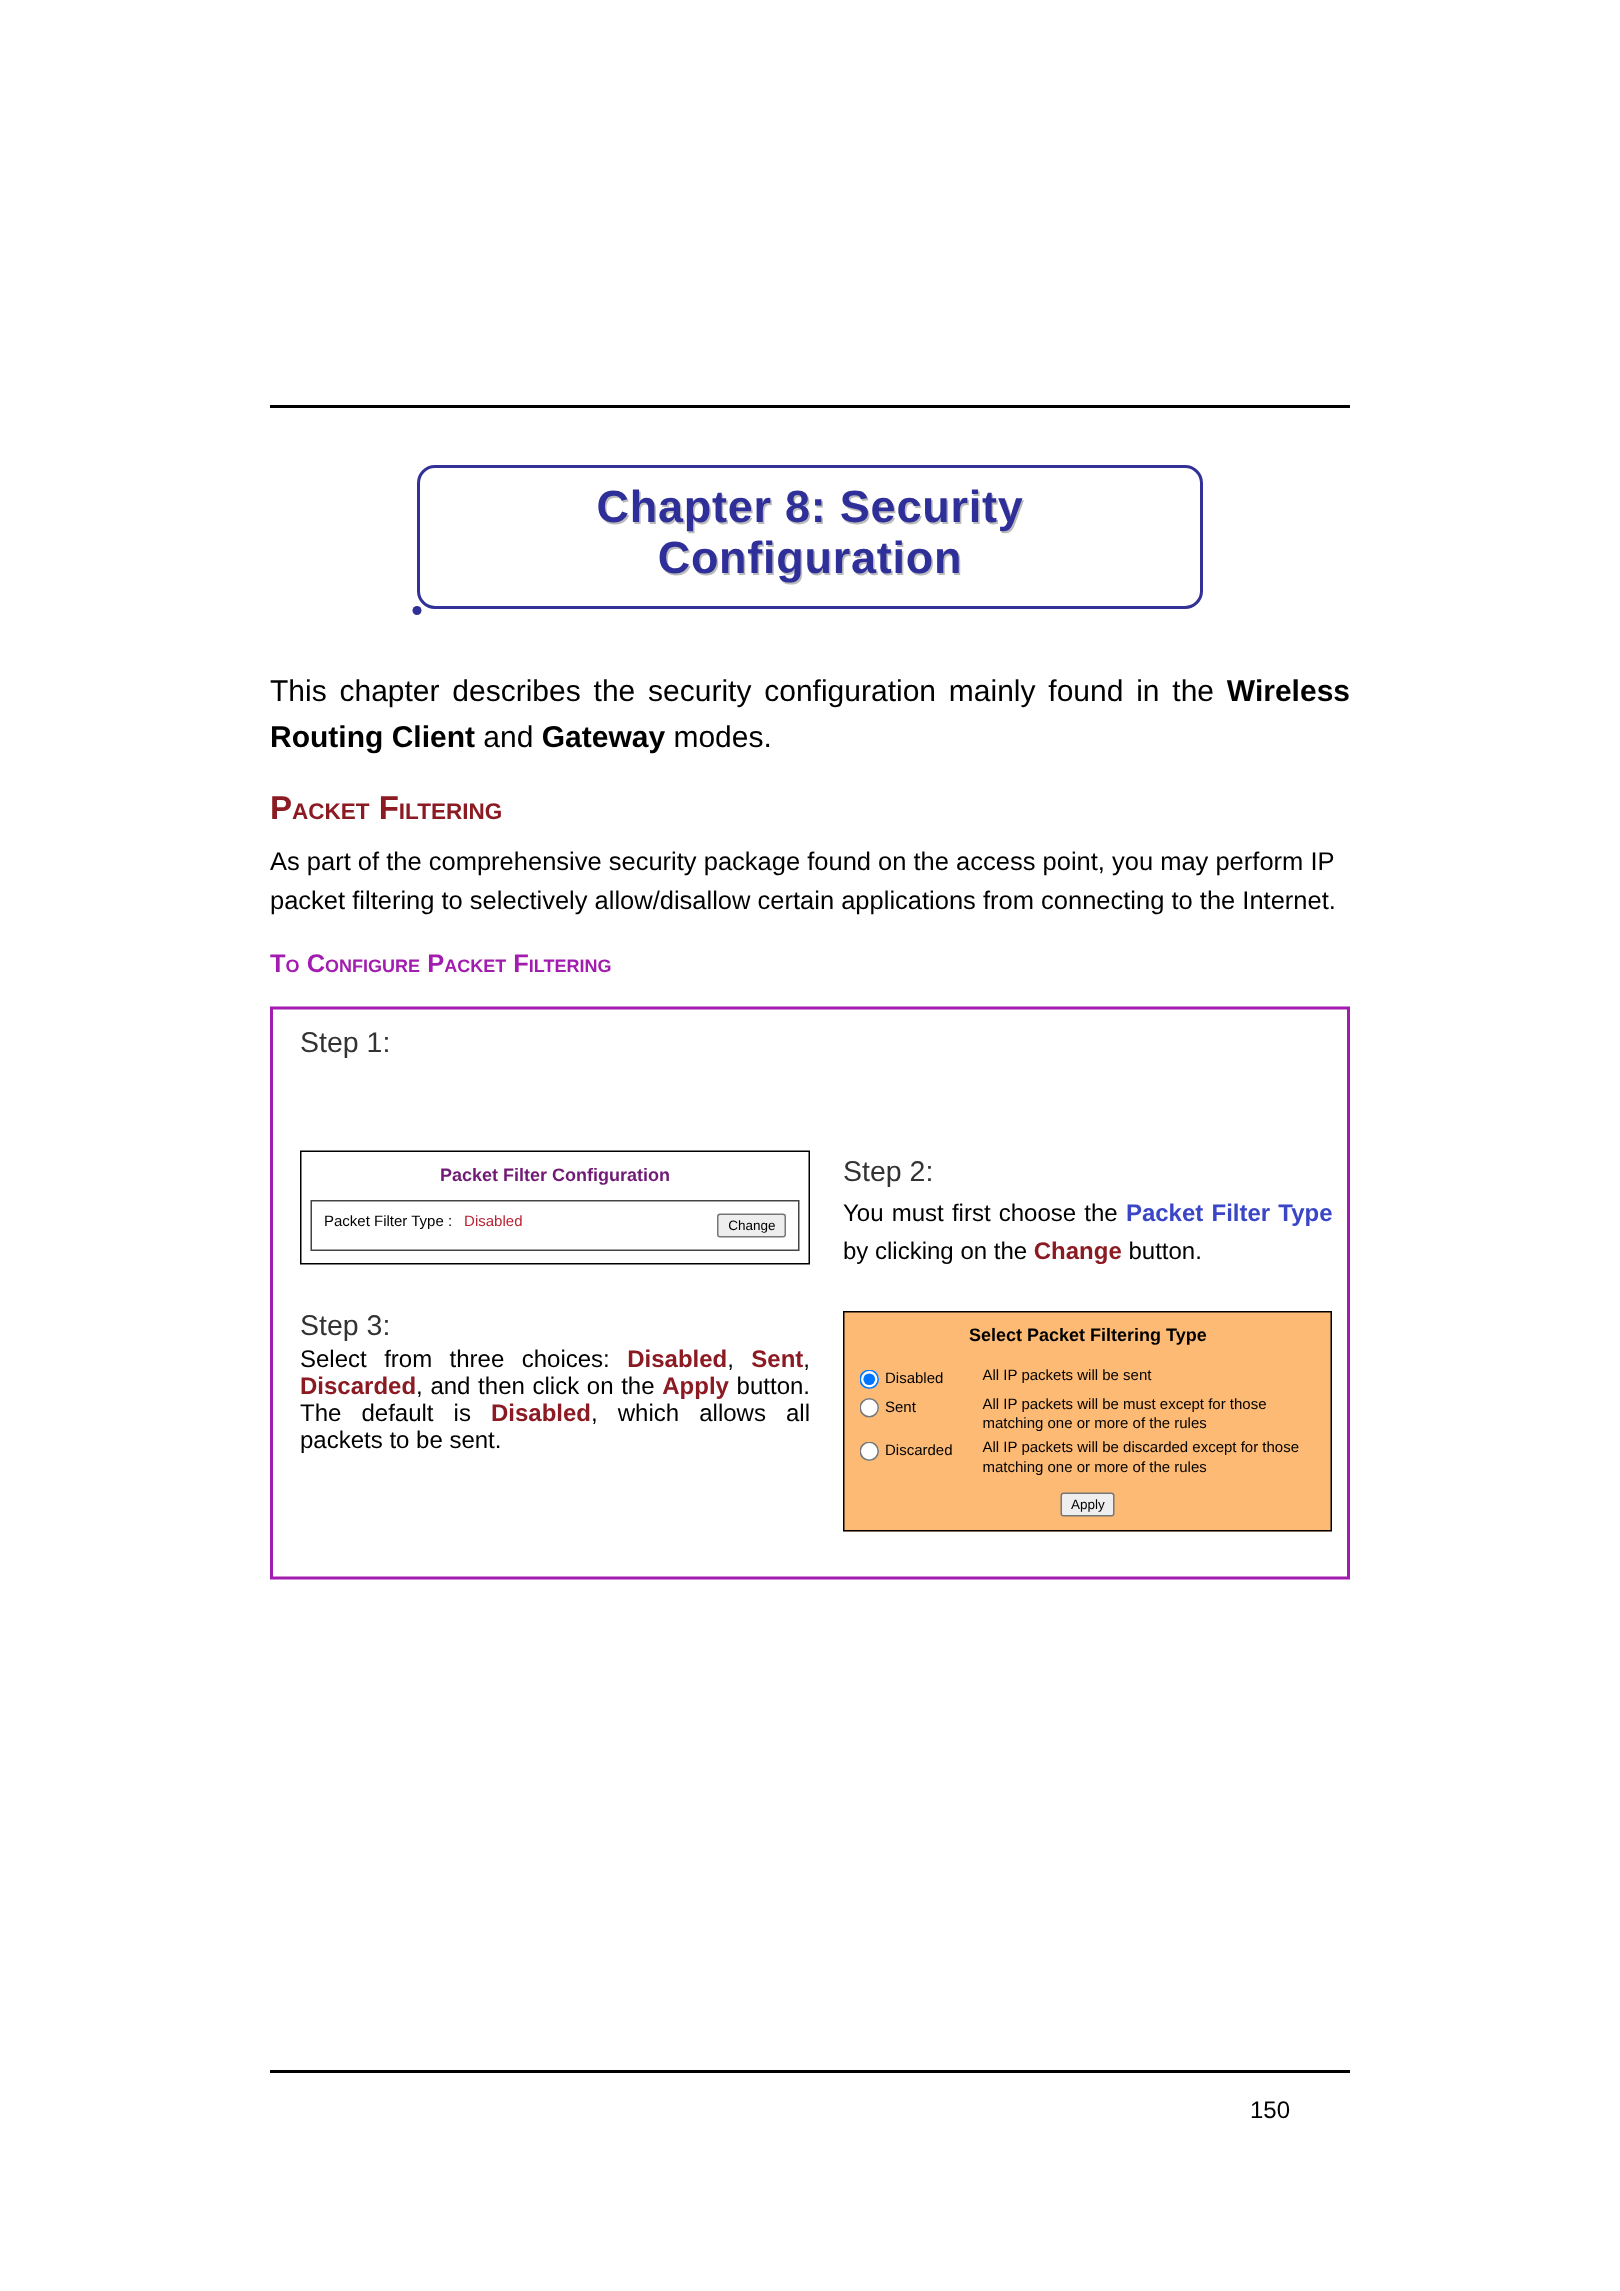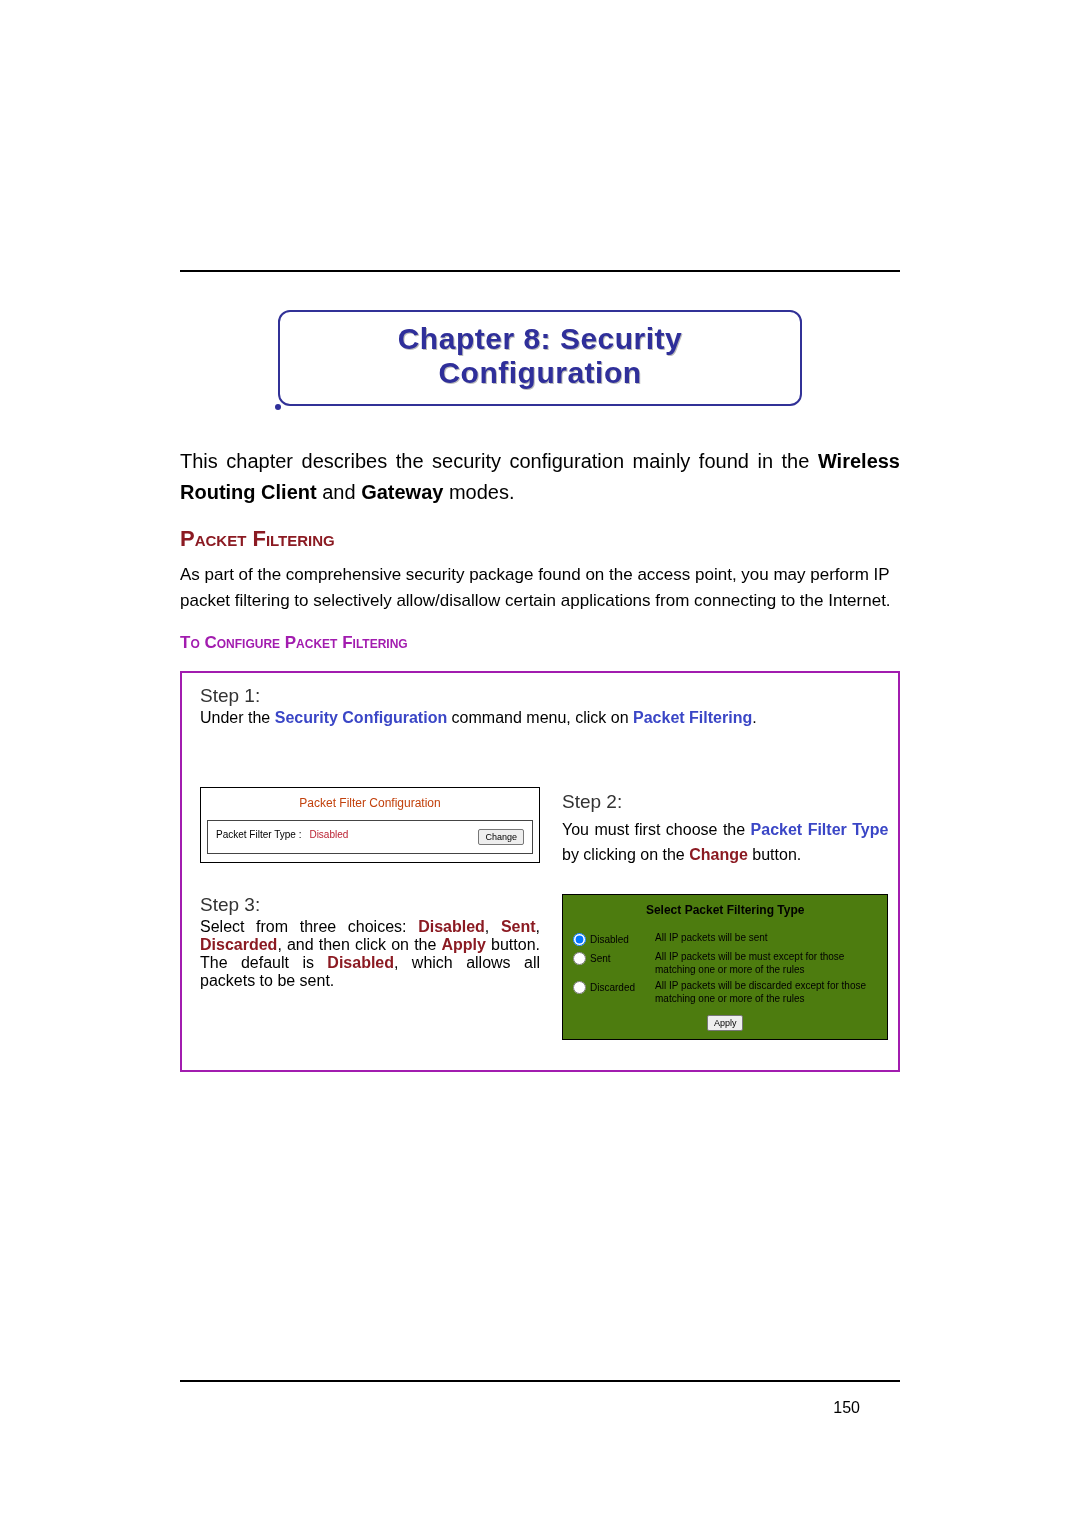--- a/index.html
+++ b/index.html
@@ -109,24 +109,24 @@
 
   
   .shot {
     border: 1px solid #000;
     background: #fff;
     font-family: Tahoma, Verdana, Arial, sans-serif;
     font-size: 10px;
   }
   .shot .shot-title {
     text-align: center;
-    font-weight: normal;
+    font-weight: bold;
     font-size: 12px;
     padding: 8px 6px 4px 6px;
-    color: #c2410c;
+    color: #701a75;
     font-family: Tahoma, Verdana, Arial, sans-serif;
   }
   .shot-inner {
     border: 1px solid #444;
     margin: 6px 6px 8px 6px;
     padding: 8px 8px;
     display: flex;
     align-items: flex-start;
     gap: 8px;
   }
@@ -136,21 +136,21 @@
     font-size: 9px;
     border: 1px solid #777;
     background: #eee;
     padding: 0 6px;
     border-radius: 2px;
     cursor: pointer;
     line-height: 14px;
   }
   .shot2 {
     border: 1px solid #000;
-    background: #4d7c0f;
+    background: #fdba74;
     font-family: Tahoma, Verdana, Arial, sans-serif;
     font-size: 10px;
     padding-bottom: 8px;
   }
   .shot2 .shot-title { text-align:center; font-weight:bold; font-size:12px; padding:6px 4px 10px; }
   .opt-row {
     display: flex;
     gap: 10px;
     padding: 2px 10px;
     align-items: flex-start;
@@ -179,23 +179,20 @@
 
   <h2 class="h-packet">Packet Filtering</h2>
 
   <p class="para">As part of the comprehensive security package found on the access point, you may perform IP packet filtering to selectively allow/disallow certain applications from connecting to the Internet.</p>
 
   <h3 class="h-config">To Configure Packet Filtering</h3>
 
   <div class="steps-box">
 
     <div class="step-label">Step 1:</div>
-    <p>
-      <span>Under the </span><span class="blue-bold">Security Configuration</span><span> command menu, click on </span><span class="blue-bold">Packet Filtering</span><span>.</span>
-    </p>
 
     <div class="row">
       <div class="col left">
         <div class="shot">
           <div class="shot-title">Packet Filter Configuration</div>
           <div class="shot-inner">
             <span class="shot-label">Packet Filter Type :</span>
             <span class="shot-val">Disabled</span>
             <span style="flex:1"></span>
             <button class="btn">Change</button>

